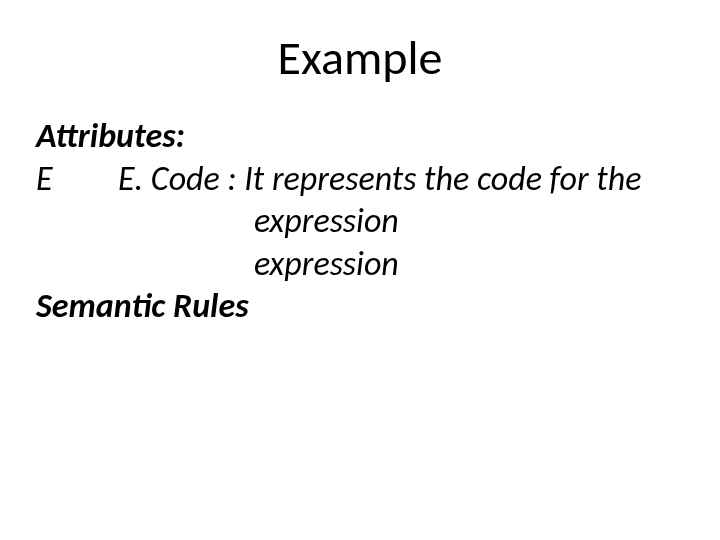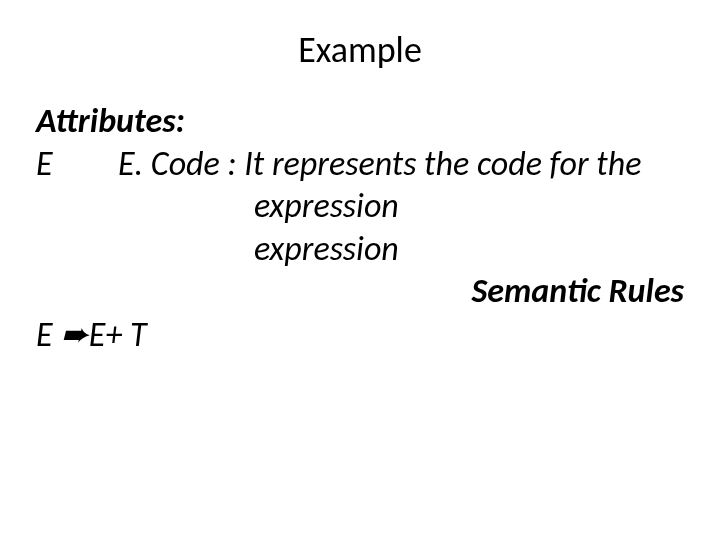--- a/index.html
+++ b/index.html
@@ -12,21 +12,21 @@
     color: #000;
   }
   .slide {
     width: 720px;
     height: 540px;
     box-sizing: border-box;
     padding: 28px 36px 36px 36px;
   }
   .title {
     text-align: center;
-    font-size: 36px;
+    font-size: 48px;
     font-weight: 400;
     margin: 0 0 28px 0;
   }
   .body {
     font-size: 34px;
     line-height: 1.25;
   }
   .bi { font-style: italic; font-weight: bold; }
   .it { font-style: italic; }
   .lbl {
@@ -52,22 +52,19 @@
     <div class="bi">Attributes:</div>
 
     <div>
       <span class="it lbl">E</span><span class="it">E. Code : It represents the code for the</span>
     </div>
     <div class="it ind2">expression</div>
 
     <div class="it ind2">expression</div>
 
     <div class="row">
-      <div class="colR bi" style="text-align:right;">Semantic Rules</div>
+      <div class="colR bi" style="text-align:left;">Semantic Rules</div>
     </div>
 
     <div class="row">
-      <div class="colL it">
-        <span>E </span><span class="arrow">➨</span><span>E+ T</span>
-      </div>
     </div>
   </div>
 </div>
 
 </body></html>

